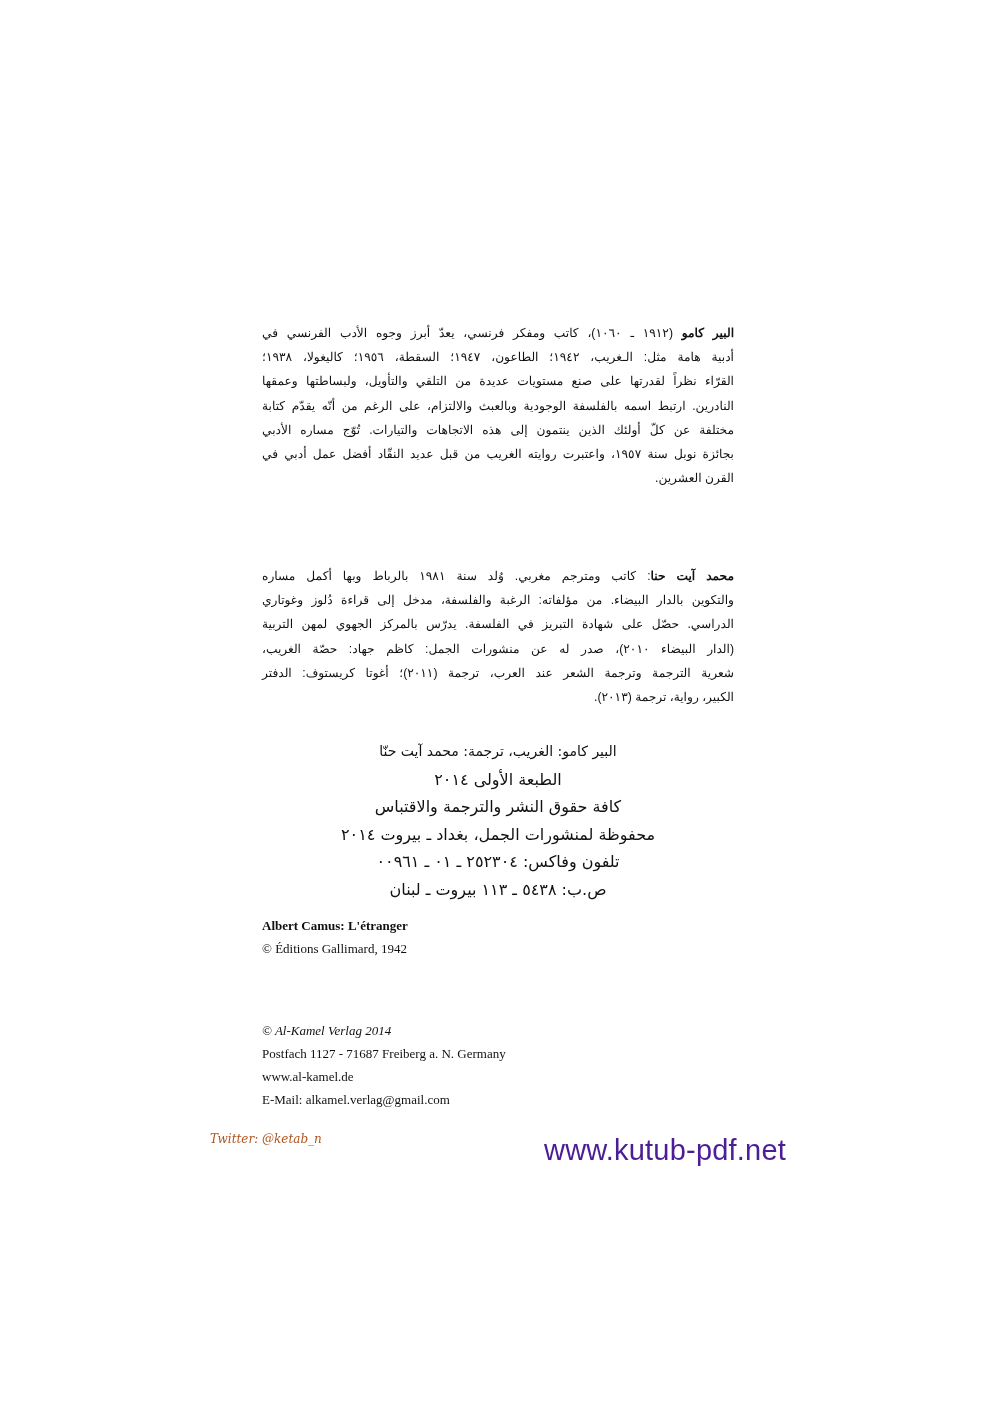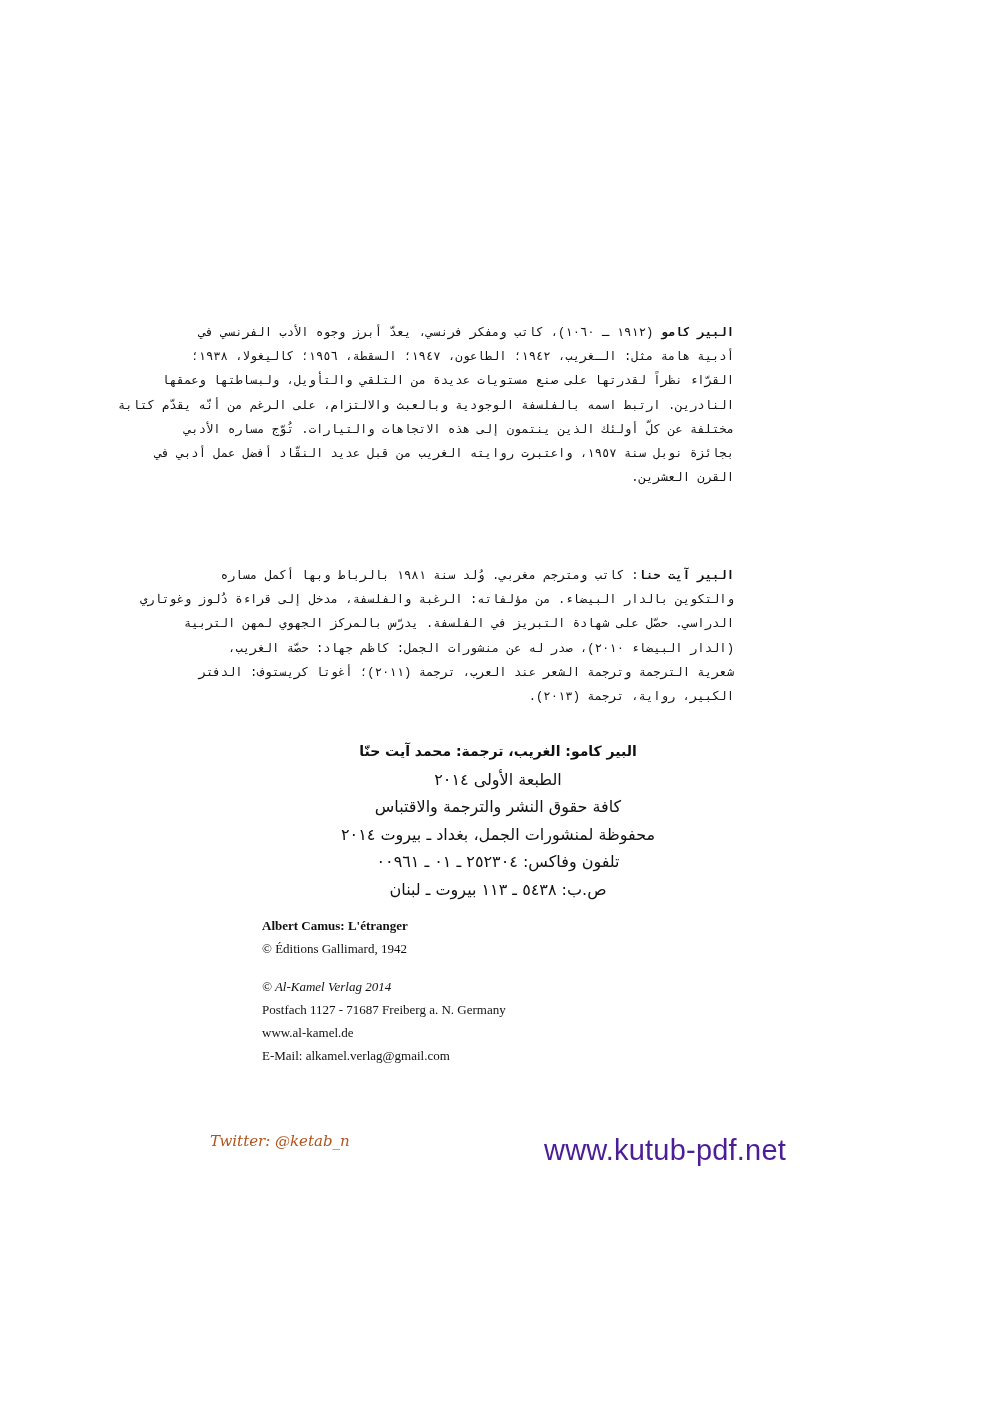--- a/index.html
+++ b/index.html
@@ -21,21 +21,21 @@
       width: 992px;
       height: 1403px;
     }
     .bio {
       position: absolute;
       left: 262px;
       width: 472px;
       direction: rtl;
       text-align: justify;
       text-align-last: right;
-      font-family: Liberation Mono, monospace;
+      font-family: Liberation Sans, sans-serif;
       font-size: 12.2px;
       line-height: 24.2px;
       color: #111;
     }
     .bio-camus { top: 321px; }
     .bio-translator { top: 564px; }
     .bio .line {
       display: block;
       white-space: nowrap;
       text-align: justify;
@@ -57,49 +57,49 @@
       font-family: "DejaVu Sans", sans-serif;
       color: #111;
     }
     .imprint-ar .row {
       display: block;
       font-size: 16px;
       line-height: 27.5px;
       height: 27.5px;
     }
     .imprint-ar .row.title {
-      font-weight: bold;
+      font-weight: normal;
       font-size: 14px;
     }
     .imprint-latin {
       position: absolute;
       left: 262px;
       width: 472px;
       top: 914px;
       text-align: left;
       font-family: "Liberation Serif", serif;
       color: #111;
       font-size: 13px;
     }
     .imprint-latin .row {
       display: block;
       line-height: 23px;
       height: 23px;
     }
     .imprint-latin .row.bold { font-weight: bold; }
-    .imprint-latin .row.italic { font-style: italic; }
+    .imprint-latin .row.italic { font-style: italic; margin-top: 44px; }
     .imprint-latin .spacer { height: 15px; display: block; }
 
     .twitter {
       position: absolute;
       left: 210px;
       top: 1132px;
       font-family: "DejaVu Serif", serif;
       font-style: italic;
-      font-size: 15px;
+      font-size: 12px;
       color: #b0541c;
     }
     .watermark {
       position: absolute;
       left: 544px;
       top: 1134px;
       font-family: "Liberation Sans", sans-serif;
       font-size: 29px;
       color: #4c1d95;
       letter-spacing: 0.2px;
@@ -114,21 +114,21 @@
     <span class="line"><b>البير كامو</b><span> (١٩١٢ ـ ١٠٦٠)، كاتب ومفكر فرنسي، يعدّ أبرز وجوه الأدب الفرنسي في</span></span>
     <span class="line">أدبية هامة مثل: الـغريب، ١٩٤٢؛ الطاعون، ١٩٤٧؛ السقطة، ١٩٥٦؛ كاليغولا، ١٩٣٨؛</span>
     <span class="line">القرّاء نظراً لقدرتها على صنع مستويات عديدة من التلقي والتأويل، ولبساطتها وعمقها</span>
     <span class="line">النادرين. ارتبط اسمه بالفلسفة الوجودية وبالعبث والالتزام، على الرغم من أنّه يقدّم كتابة</span>
     <span class="line">مختلفة عن كلّ أولئك الذين ينتمون إلى هذه الاتجاهات والتيارات. تُوّج مساره الأدبي</span>
     <span class="line">بجائزة نوبل سنة ١٩٥٧، واعتبرت روايته الغريب من قبل عديد النقّاد أفضل عمل أدبي في</span>
     <span class="line last">القرن العشرين.</span>
   </div>
 
   <div class="bio bio-translator">
-    <span class="line"><b>البير آيت حنا</b><span>: كاتب ومترجم مغربي. وُلد سنة ١٩٨١ بالرباط وبها أكمل مساره</span></span>
+    <span class="line"><b>محمد آيت حنا</b><span>: كاتب ومترجم مغربي. وُلد سنة ١٩٨١ بالرباط وبها أكمل مساره</span></span>
     <span class="line">والتكوين بالدار البيضاء. من مؤلفاته: الرغبة والفلسفة، مدخل إلى قراءة دُلوز وغوتاري</span>
     <span class="line">الدراسي. حصّل على شهادة التبريز في الفلسفة. يدرّس بالمركز الجهوي لمهن التربية</span>
     <span class="line">(الدار البيضاء ٢٠١٠)، صدر له عن منشورات الجمل: كاظم جهاد: حصّة الغريب،</span>
     <span class="line">شعرية الترجمة وترجمة الشعر عند العرب، ترجمة (٢٠١١)؛ أغوتا كريستوف: الدفتر</span>
     <span class="line last">الكبير، رواية، ترجمة (٢٠١٣).</span>
   </div>
 
   <div class="imprint-ar">
     <span class="row title">البير كامو: الغريب، ترجمة: محمد آيت حنّا</span>
     <span class="row">الطبعة الأولى ٢٠١٤</span>

